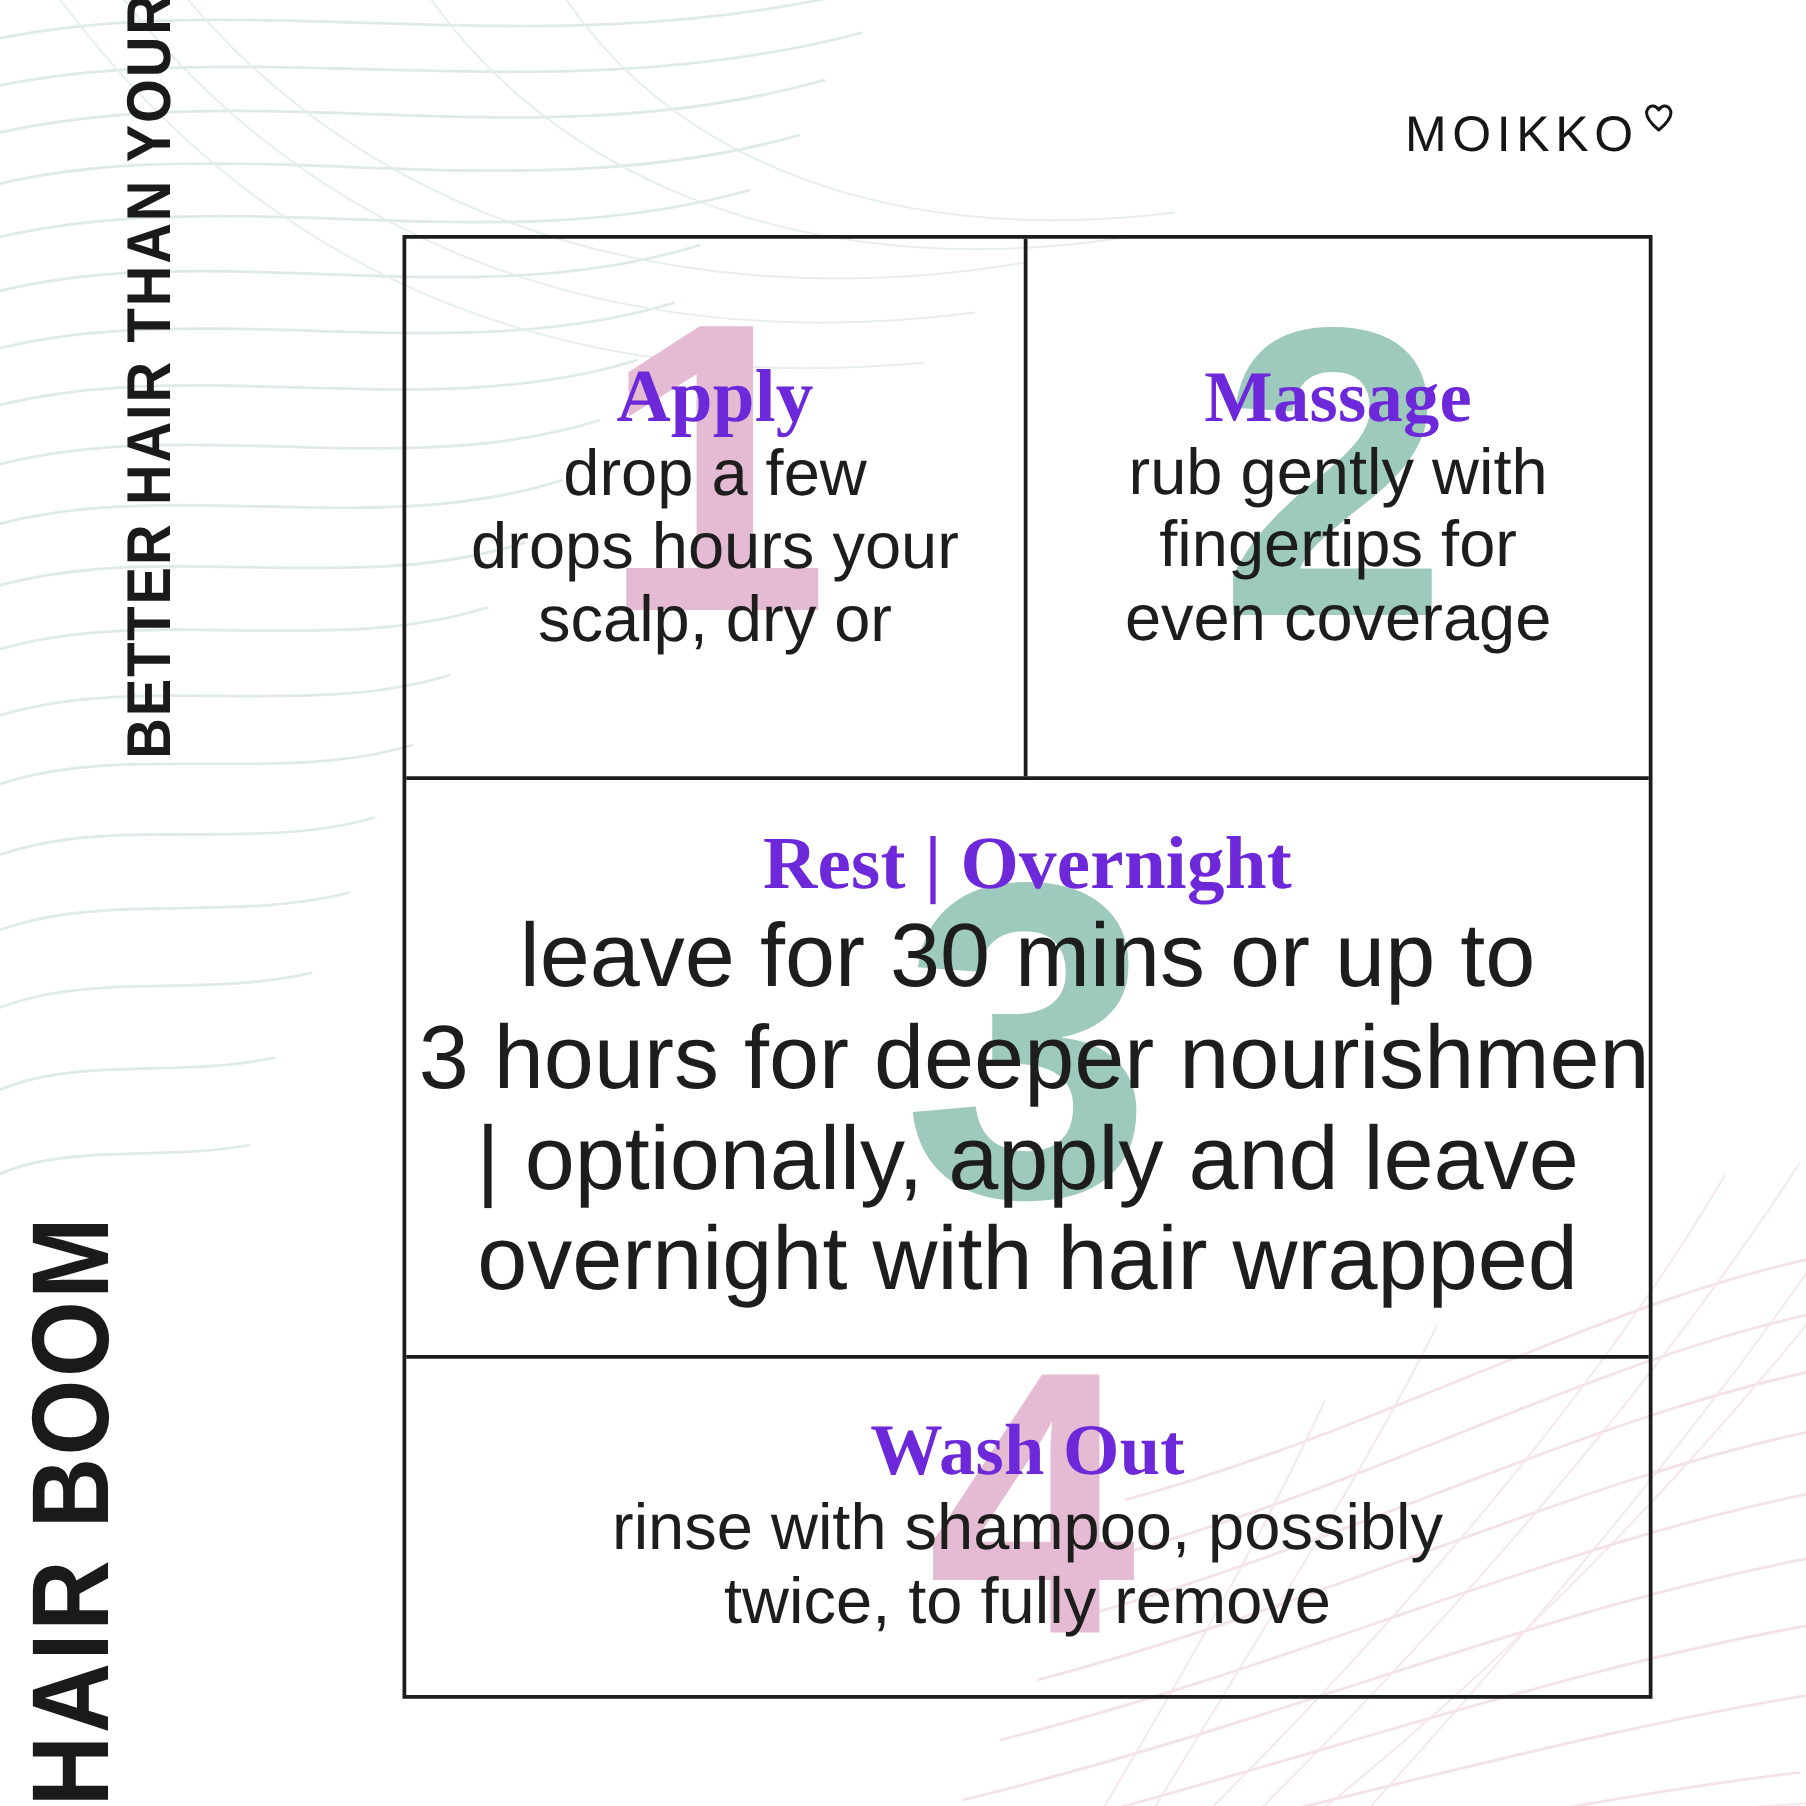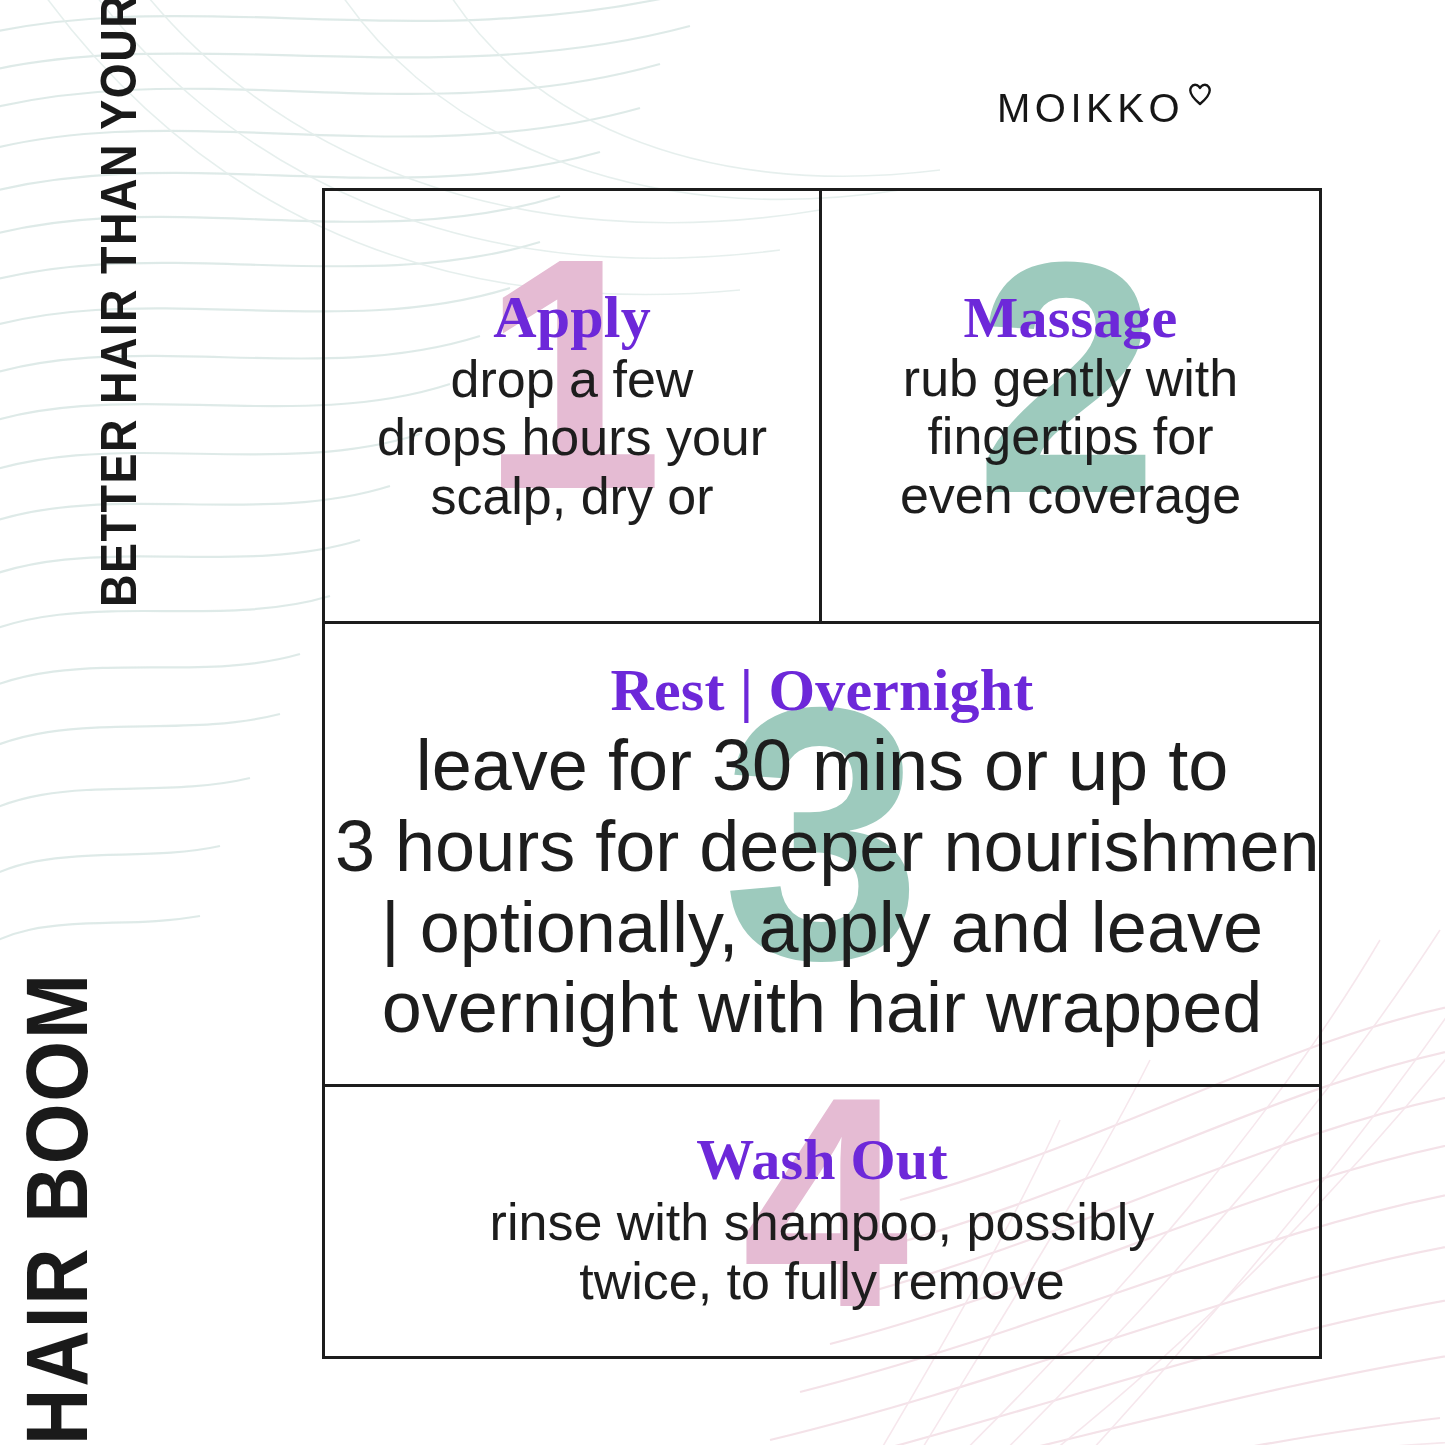--- a/index.html
+++ b/index.html
@@ -7,21 +7,21 @@
   html, body {
     width: 1445px;
     height: 1445px;
     background: #ffffff;
     font-family: "Liberation Serif", serif;
     overflow: hidden;
   }
 
   #root {
     position: relative;
-    width: 1318px;
+    width: 1445px;
     height: 1445px;
     background: #ffffff;
   }
 
   
   .bg-layer {
     position: absolute;
     inset: 0;
     pointer-events: none;
     z-index: 0;

